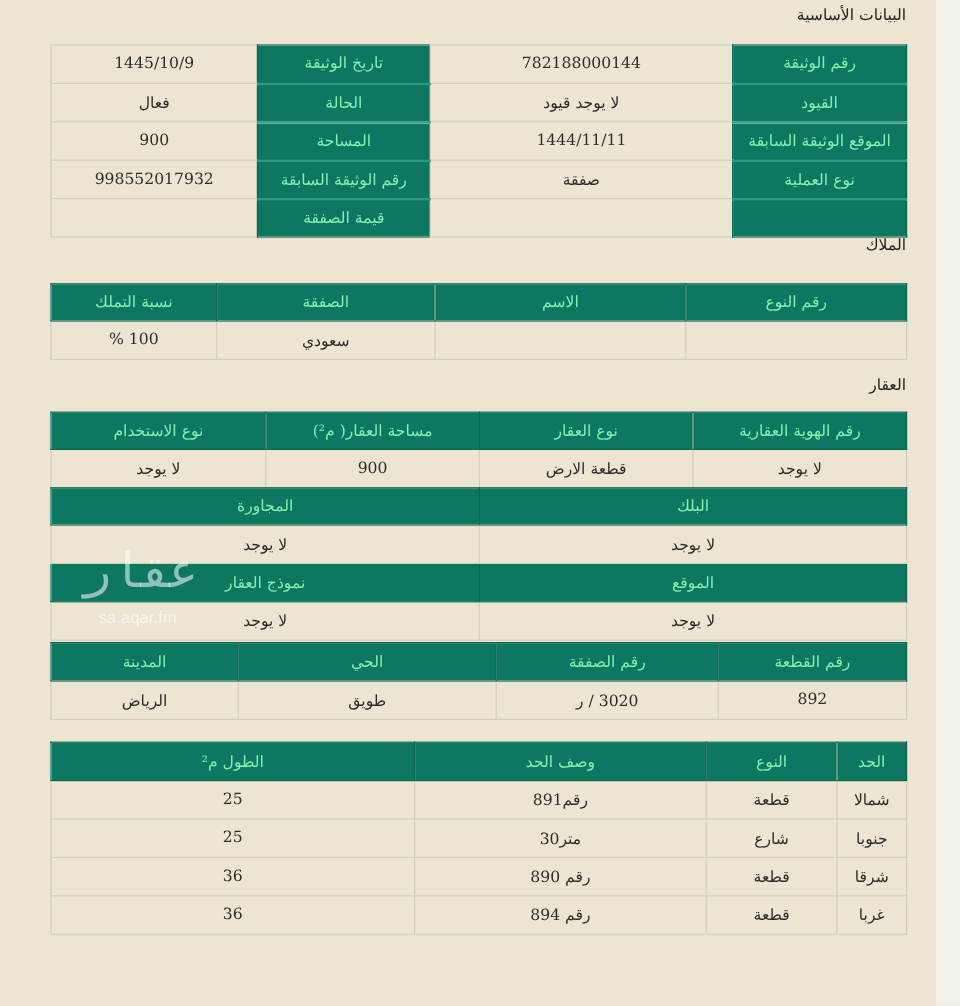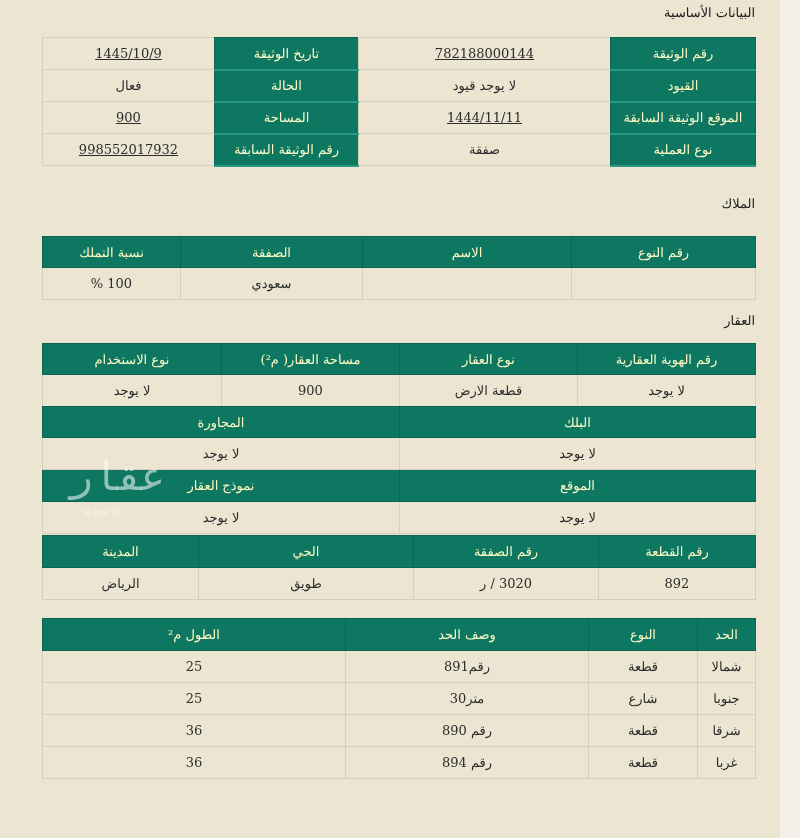--- a/index.html
+++ b/index.html
@@ -17,32 +17,32 @@
   .page { position:absolute; left:42px; top:0; width:713px; direction:rtl; }
   .section-title {
     font-size:13px; color:#222; font-weight:normal;
     position:absolute; right:0; margin:0;
   }
   table { border-collapse:collapse; position:absolute; left:0; width:713px; table-layout:fixed; }
   td, th {
     text-align:center; font-size:13px; font-weight:normal;
     border:1px solid #d5cfbd; padding:0; overflow:hidden; white-space:nowrap;
   }
-  .hd { background:#0d7762; color:#fef9c3; border-color:#0a6553; }
+  .hd { background:#0d7762; color:#86efac; border-color:#0a6553; }
   .hd-sep { border-bottom:2px solid #2a9a84; }
   .val { background:#ebe5d2; color:#2c2c2c; }
-  .ltr { direction:ltr; unicode-bidi:embed;text-decoration:underline; }
+  .ltr { direction:ltr; unicode-bidi:embed; }
   .watermark {
     position:absolute; left:52px; top:448px; width:130px; height:80px;
     pointer-events:none;
   }
   .wm-ar { position:absolute; left:0; top:0; font-size:40px; color:rgba(255,255,255,0.55);
     font-family:Liberation Mono, monospace; direction:rtl; line-height:64px; width:130px; text-align:center; }
-  .wm-en { position:absolute; left:30px; top:58px; font-size:10px; color:rgba(255,255,255,0.6);
-    font-family:Liberation Serif, serif; }
+  .wm-en { position:absolute; left:30px; top:58px; font-size:14px; color:rgba(255,255,255,0.6);
+    font-family:Liberation Sans, sans-serif; }
 </style>
 </head>
 <body>
 
 <div class="right-strip"></div>
 
 <div class="page">
 
   <h2 class="section-title" style="top:5px;">البيانات الأساسية</h2>
   <table style="top:37px;">
@@ -69,20 +69,26 @@
         <td class="hd hd-sep">الموقع الوثيقة السابقة</td>
         <td class="val ltr">1444/11/11</td>
         <td class="hd hd-sep">المساحة</td>
         <td class="val ltr">900</td>
       </tr>
       <tr style="height:32px">
         <td class="hd hd-sep">نوع العملية</td>
         <td class="val">صفقة</td>
         <td class="hd hd-sep">رقم الوثيقة السابقة</td>
         <td class="val ltr">998552017932</td>
+      </tr>
+      <tr style="height:32px">
+        <td class="hd"></td>
+        <td class="val"></td>
+        <td class="hd">قيمة الصفقة</td>
+        <td class="val"></td>
       </tr>
     </tbody>
   </table>
 
   <h2 class="section-title" style="top:196px;">الملاك</h2>
   <table style="top:236px;">
     <colgroup>
         <col style="width:184px">
         <col style="width:209px">
         <col style="width:182px">

